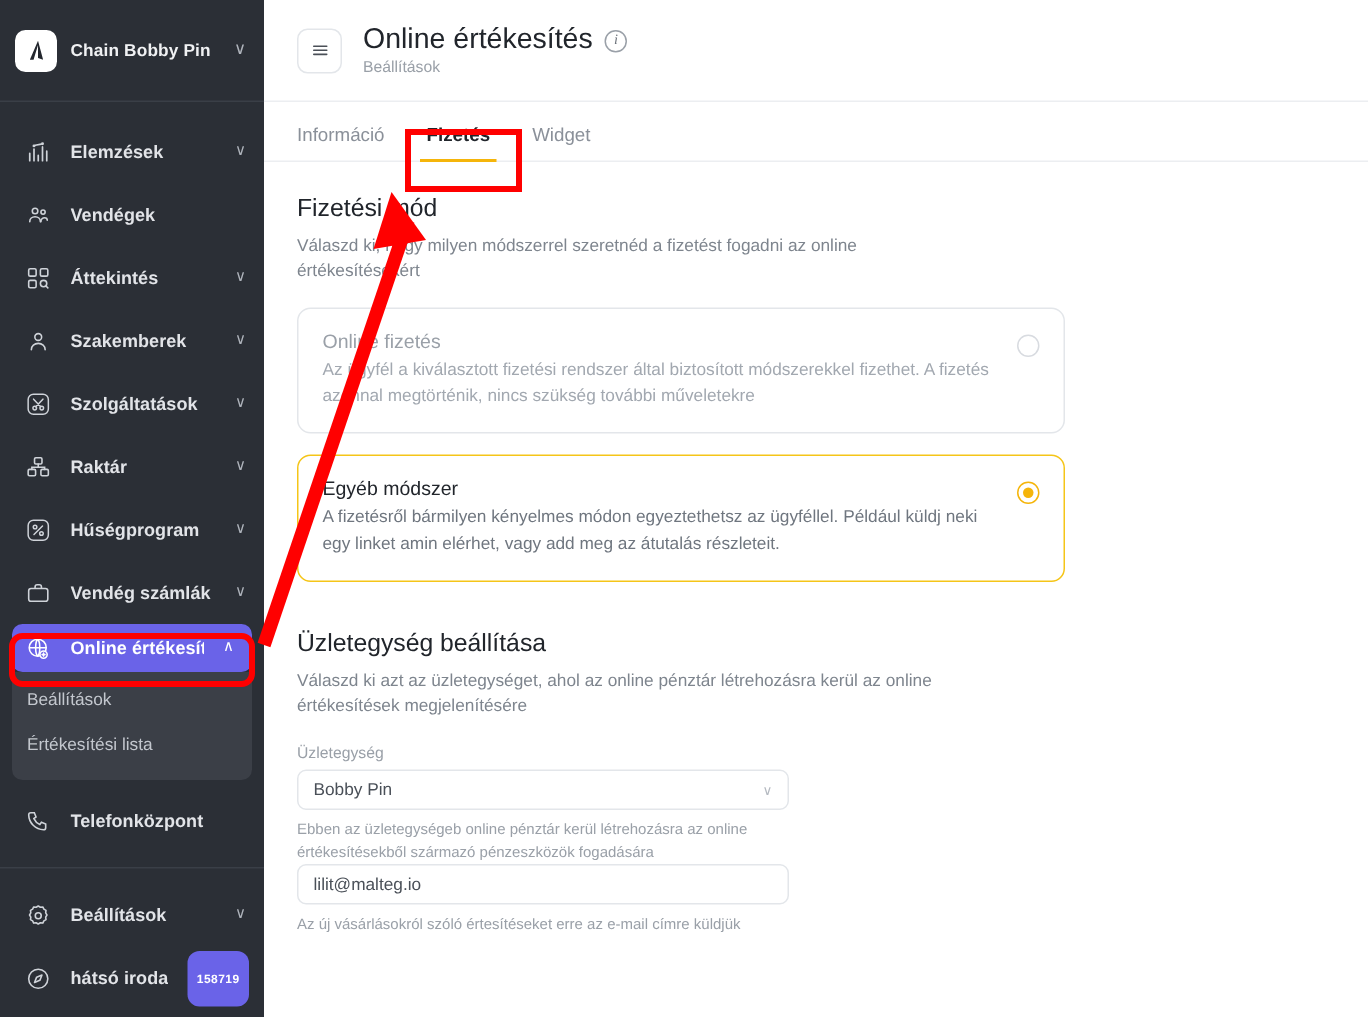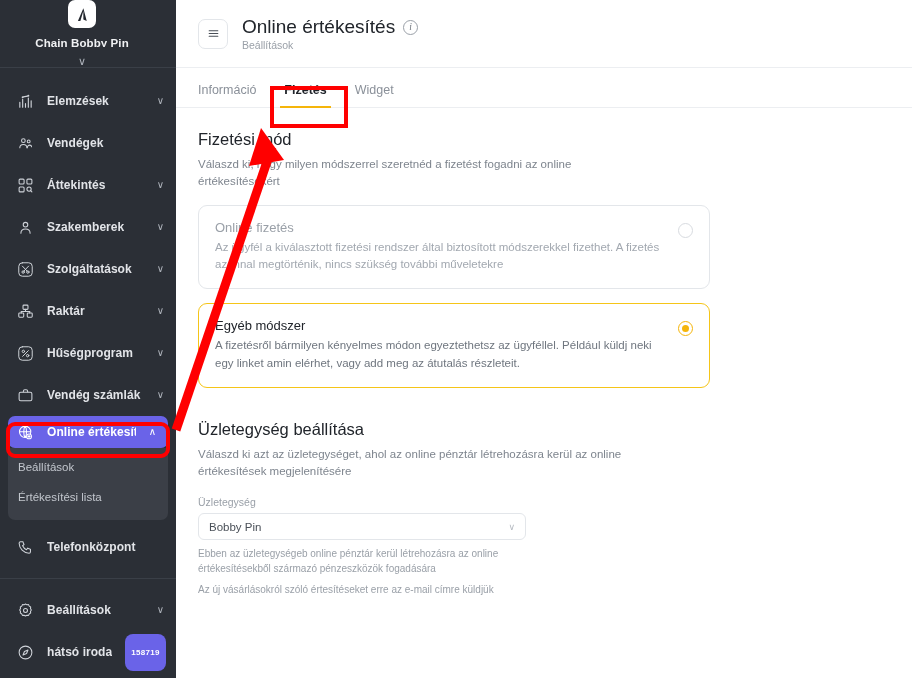--- a/index.html
+++ b/index.html
@@ -15,24 +15,23 @@
   .sidebar {
     width: 176px; height: 678px;
     background: #2b2f36;
     flex: 0 0 176px;
     position: relative;
     overflow: hidden;
   }
   .brand {
     height: 68px;
     display: flex; align-items: center;
-    padding: 0 12px 0 0;
+    padding: 0 12px 0 10px;
     gap: 9px;
     border-bottom: 1px solid #3a3f47;
-    flex-direction: column;
   }
   .brand-logo {
     width: 28px; height: 28px; border-radius: 7px;
     background: #ffffff;
     flex: 0 0 28px;
     display: flex; align-items: center; justify-content: center;
   }
   .brand-name {
     color: #f0f1f3; font-size: 11.5px; font-weight: bold;
     letter-spacing: .1px; flex: 1;
@@ -394,20 +393,23 @@
         <div class="sec-title">Üzletegység beállítása</div>
         <div class="sec-desc" style="max-width:440px">Válaszd ki azt az üzletegységet, ahol az online pénztár létrehozásra kerül az online értékesítések megjelenítésére</div>
 
         <div class="field-label">Üzletegység</div>
         <div class="input">
           <span class="val">Bobby Pin</span>
           <span class="chev">∨</span>
         </div>
         <div class="hint">Ebben az üzletegységeb online pénztár kerül létrehozásra az online értékesítésekből származó pénzeszközök fogadására</div>
 
+        <div class="input">
+          <span class="val">lilit@malteg.io</span>
+        </div>
         <div class="hint">Az új vásárlásokról szóló értesítéseket erre az e-mail címre küldjük</div>
       </div>
 
     </div>
   </div>
 
   <svg class="anno" viewBox="0 0 912 678">
     <rect x="272" y="88" width="74" height="38" fill="none" stroke="#ff0000" stroke-width="4"></rect>
     <rect x="8" y="424" width="160" height="32" rx="7" fill="none" stroke="#ff0000" stroke-width="4"></rect>
     <g>

